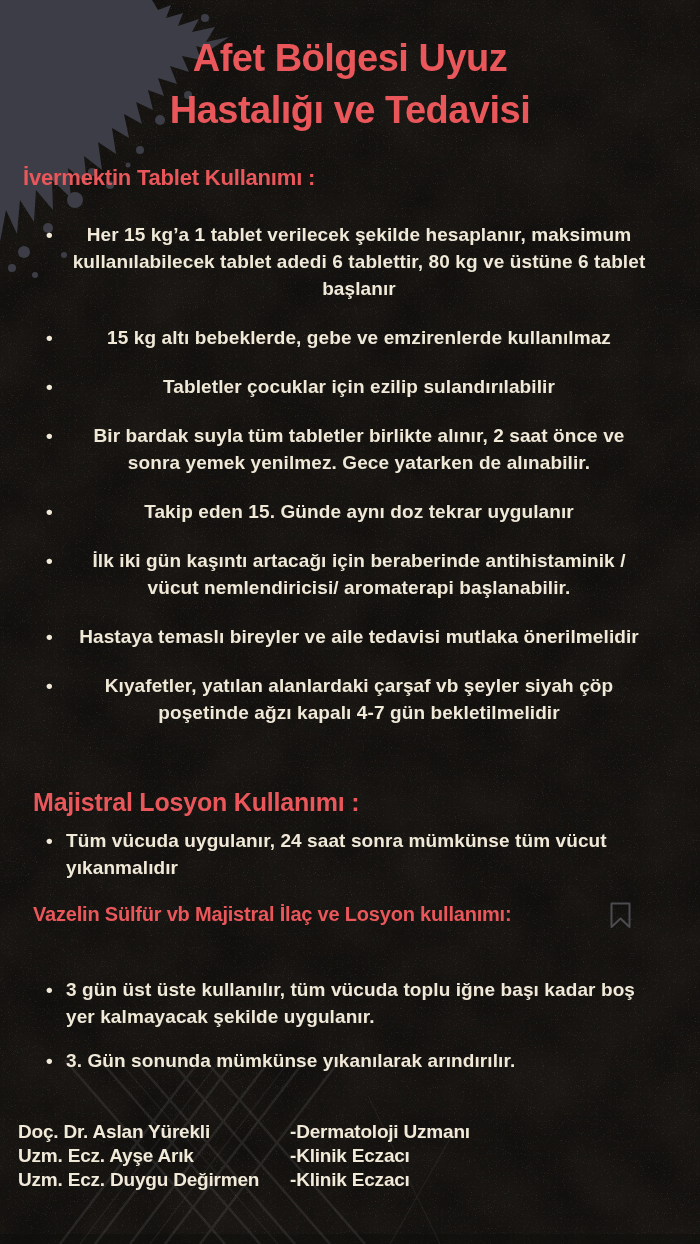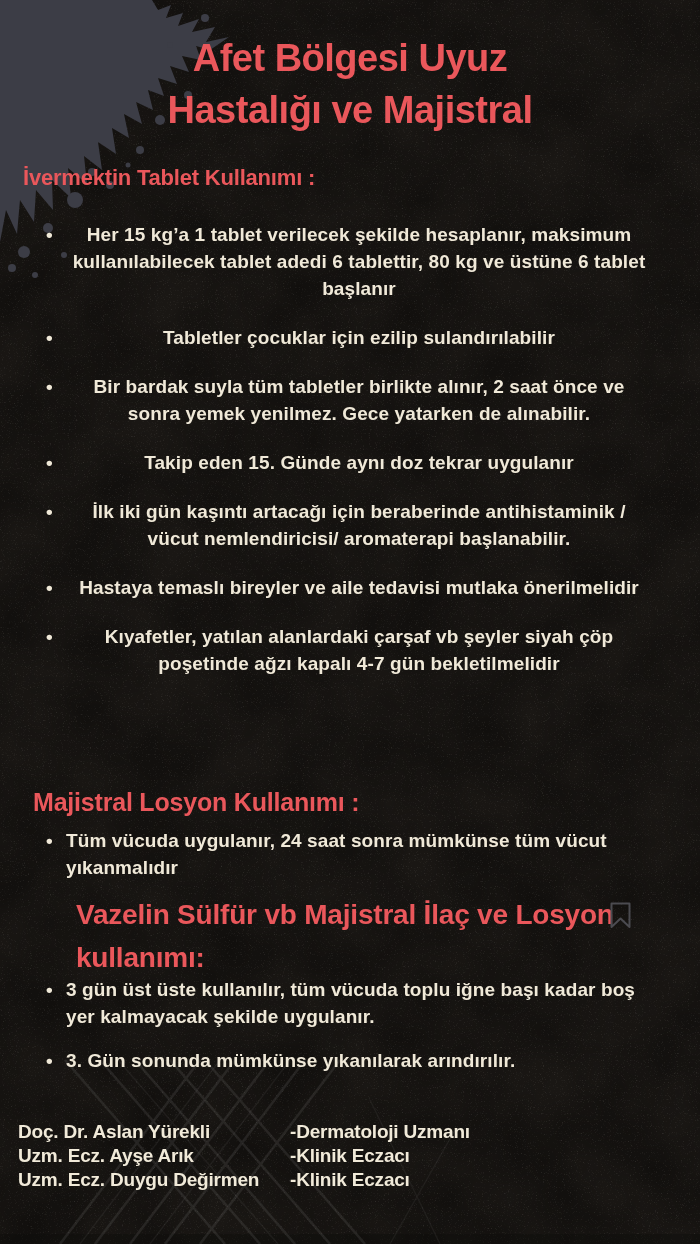--- a/index.html
+++ b/index.html
@@ -14,21 +14,21 @@
   .title{
     position:absolute;top:32px;left:0;width:700px;text-align:center;
     font-weight:bold;font-size:38px;line-height:52px;letter-spacing:-0.5px;
     color:#ea575b;
   }
   .sec-heading{
     position:absolute;font-weight:bold;color:#ea575b;letter-spacing:-0.2px;
   }
   .h-ivermektin{top:161px;left:23px;font-size:22px;line-height:34px;}
   .h-permetrin{top:786px;left:33px;font-size:25px;line-height:33px;}
-  .h-vazelin{top:893px;left:33px;width:565px;font-size:28px;line-height:43px;margin-left:43px;}
+  .h-vazelin{top:893px;left:33px;width:565px;font-size:20px;line-height:43px;}
   ul.bullets{
     position:absolute;margin:0;padding:0;list-style:none;
     left:46px;width:606px;color:#f0e9d8;
     font-size:19px;line-height:27px;font-weight:bold;letter-spacing:0.1px;
   }
   ul.bullets li{position:relative;padding-left:20px;}
   ul.bullets li::before{
     content:"•";position:absolute;left:0;top:0;color:#f0e9d8;
   }
   .list-1{top:221px;}
@@ -109,26 +109,27 @@
   </svg>
 
   <svg class="bookmark" viewBox="0 0 21 27">
     <path d="M1.5,1.5 H19.5 V25 L10.5,16.5 L1.5,25 Z" fill="none" stroke="#4b4b50" stroke-width="2" stroke-linejoin="round"></path>
   </svg>
 
   <div class="content">
 
     <div class="title">
       <div>Afet Bölgesi Uyuz</div>
-      <div>Hastalığı ve Majistral</div>
+      <div>Hastalığı ve Tedavisi</div>
     </div>
 
     <div class="sec-heading h-ivermektin">İvermektin Tablet Kullanımı :</div>
     <ul class="bullets list-1">
       <li><span>Her 15 kg’a 1 tablet verilecek şekilde hesaplanır, maksimum kullanılabilecek tablet adedi 6 tablettir, 80 kg ve üstüne 6 tablet başlanır</span></li>
+      <li><span>15 kg altı bebeklerde, gebe ve emzirenlerde kullanılmaz</span></li>
       <li><span>Tabletler çocuklar için ezilip sulandırılabilir</span></li>
       <li><span>Bir bardak suyla tüm tabletler birlikte alınır, 2 saat önce ve sonra yemek yenilmez. Gece yatarken de alınabilir.</span></li>
       <li><span>Takip eden 15. Günde aynı doz tekrar uygulanır</span></li>
       <li><span>İlk iki gün kaşıntı artacağı için beraberinde antihistaminik / vücut nemlendiricisi/ aromaterapi başlanabilir.</span></li>
       <li><span>Hastaya temaslı bireyler ve aile tedavisi mutlaka önerilmelidir</span></li>
       <li><span>Kıyafetler, yatılan alanlardaki çarşaf vb şeyler siyah çöp poşetinde ağzı kapalı 4-7 gün bekletilmelidir</span></li>
     </ul>
 
     <div class="sec-heading h-permetrin">Majistral Losyon Kullanımı :</div>
     <ul class="bullets list-2">

